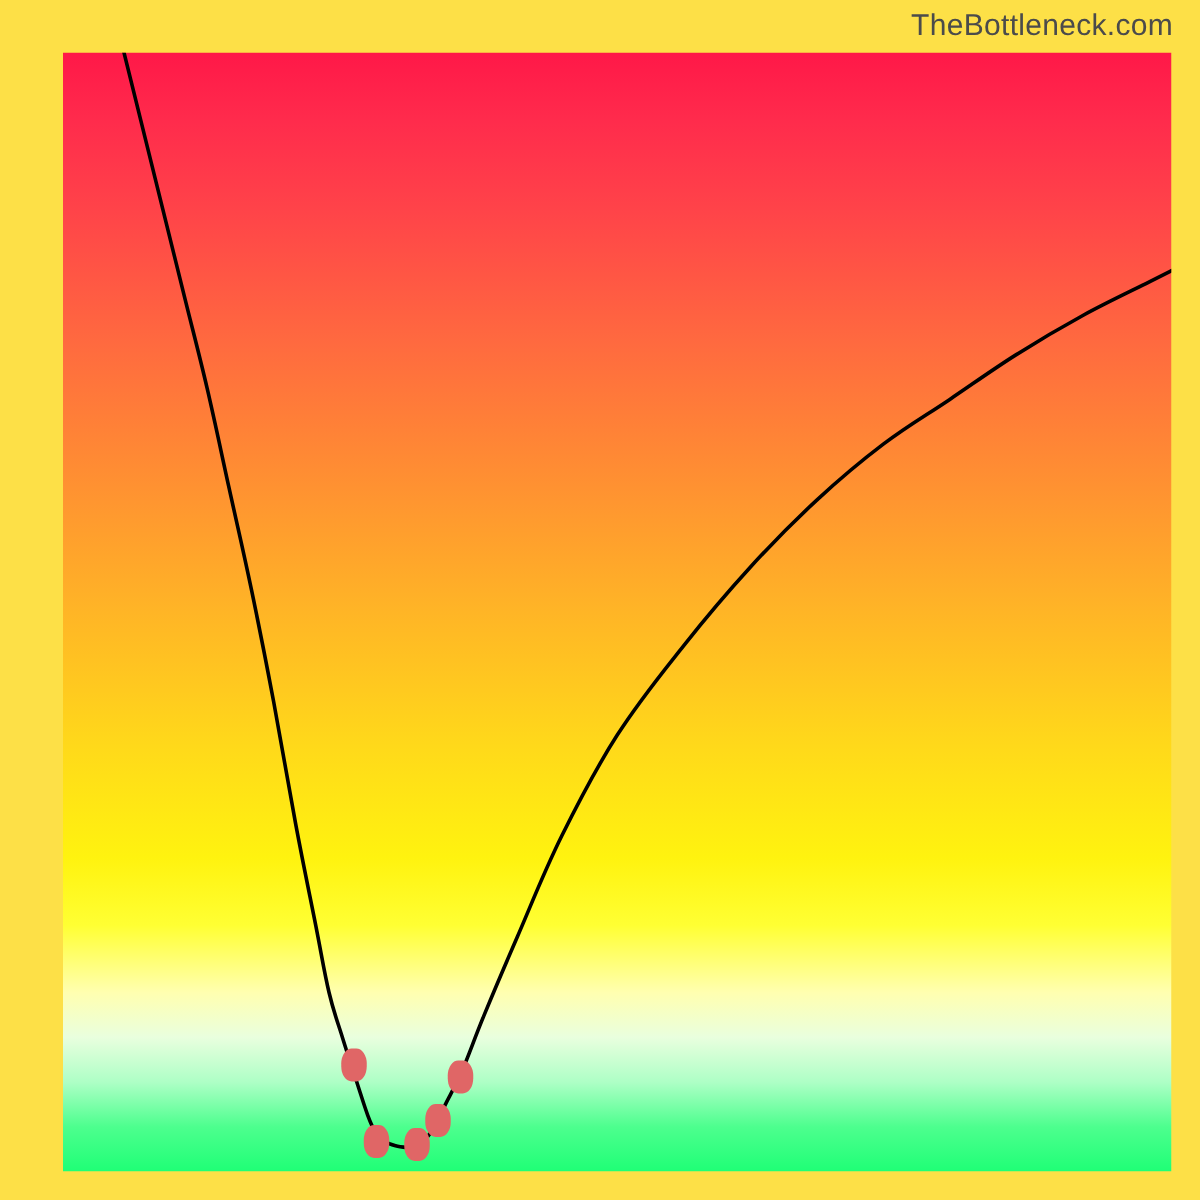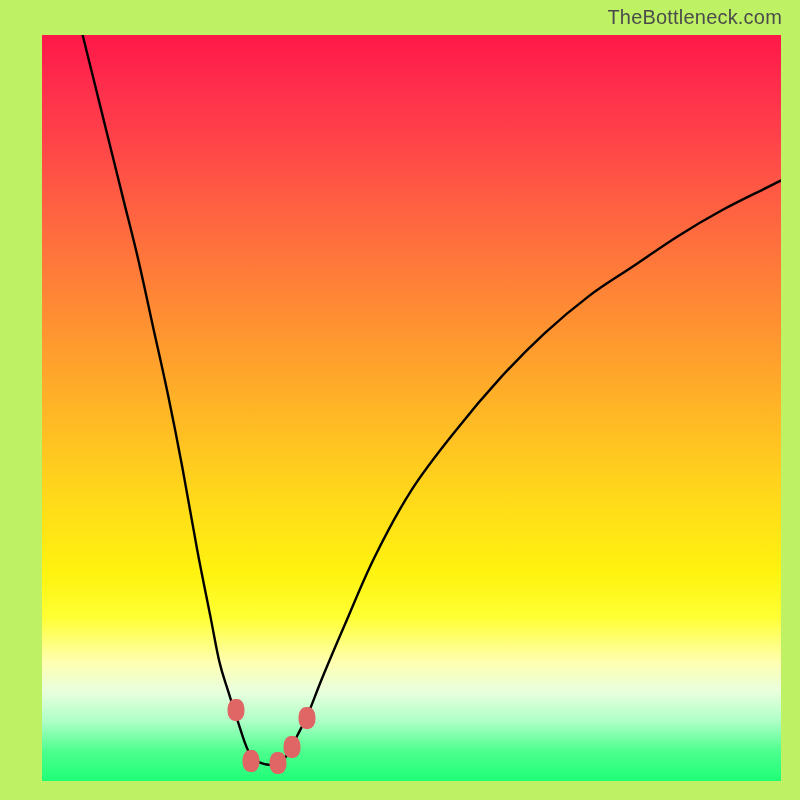--- a/index.html
+++ b/index.html
@@ -9,21 +9,21 @@
     height: 800px;
     background: #000;
     overflow: hidden;
   }
   .frame {
     position: absolute;
     left: 0;
     top: 0;
     width: 800px;
     height: 800px;
-    background: #bef264;
+    background: #fde047;
   }
   .plot-area {
     position: absolute;
     left: 42px;
     top: 35px;
     width: 739px;
     height: 746px;
     overflow: hidden;
   }
   .gradient {

